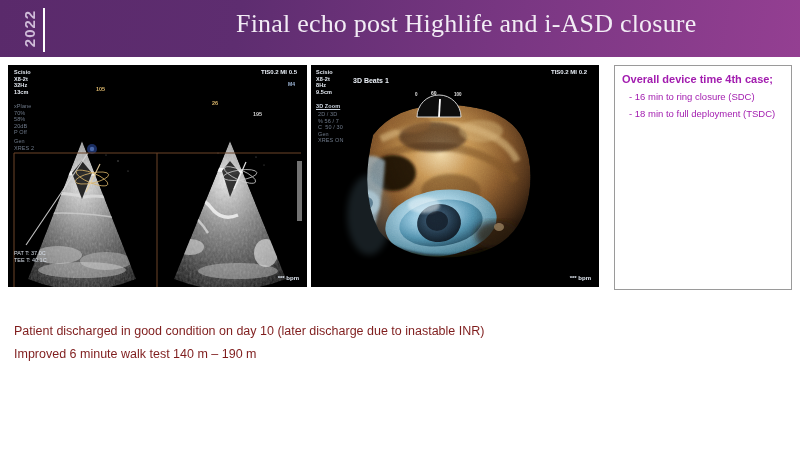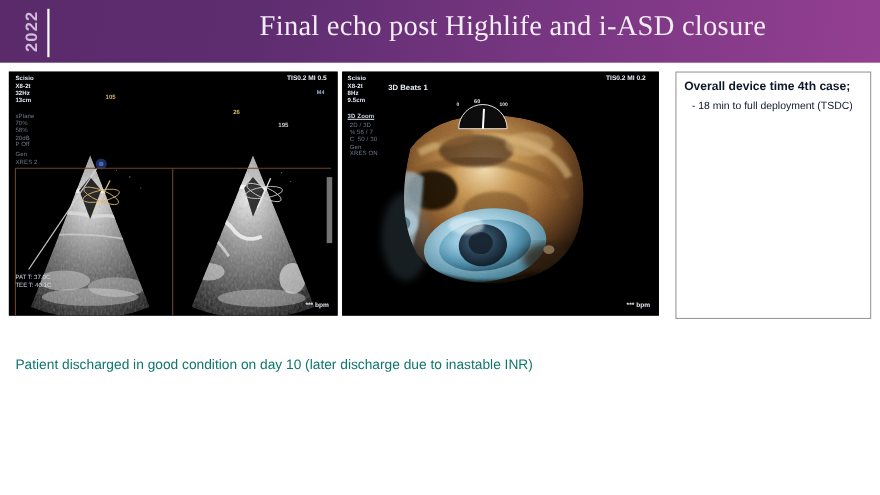--- a/index.html
+++ b/index.html
@@ -146,21 +146,21 @@
   
   .notebox {
     position: absolute;
     left: 614px; top: 65px;
     width: 178px; height: 225px;
     background: #ffffff;
     border: 1px solid #9a9a9a;
     box-sizing: border-box;
     padding: 6px 7px 0 7px;
     font-family: "Liberation Sans", sans-serif;
-    color: #0f172a;
+    color: #a21caf;
   }
   .note-head {
     font-size: 11px;
     font-weight: bold;
     line-height: 14px;
     margin-bottom: 4px;
   }
   .note-line {
     font-size: 11px;
     line-height: 14px;
@@ -172,21 +172,21 @@
     margin-bottom: 4px;
   }
   .note-bullet.indent { padding-left: 7px; font-size: 9.5px; }
 
   
   .footer-text {
     position: absolute;
     left: 14px; top: 322px;
     width: 600px;
     font-family: "Liberation Sans", sans-serif;
-    color: #0f766e;
+    color: #7f1d1d;
   }
   .footer-text p {
     margin: 0 0 4px 0;
     font-size: 12.5px;
     line-height: 19px;
   }
 </style>
 </head>
 <body>
 
@@ -428,18 +428,20 @@
 
   <div class="angle-num" style="left:104px; top:27px; color:#e0e0e0; font-size:4.5px;">0</div>
   <div class="angle-num" style="left:120px; top:25px; color:#efefef; font-size:5px;">60</div>
   <div class="angle-num" style="left:143px; top:27px; color:#e0e0e0; font-size:4.5px;">100</div>
 
   <div class="echo-bpm" style="right:8px; bottom:6px;">*** bpm</div>
 </div>
 
 <div class="notebox">
   <div class="note-head">Overall device time 4th case;</div>
+  <div class="note-bullet indent">-  16 min to ring closure (SDC)</div>
   <div class="note-bullet indent">-  18 min to full deployment (TSDC)</div>
 </div>
 
 <div class="footer-text">
   <p>Patient discharged in good condition on day 10  (later discharge due to inastable INR)</p>
+  <p>Improved 6 minute walk test 140 m – 190 m</p>
 </div>
 
 </body></html>

